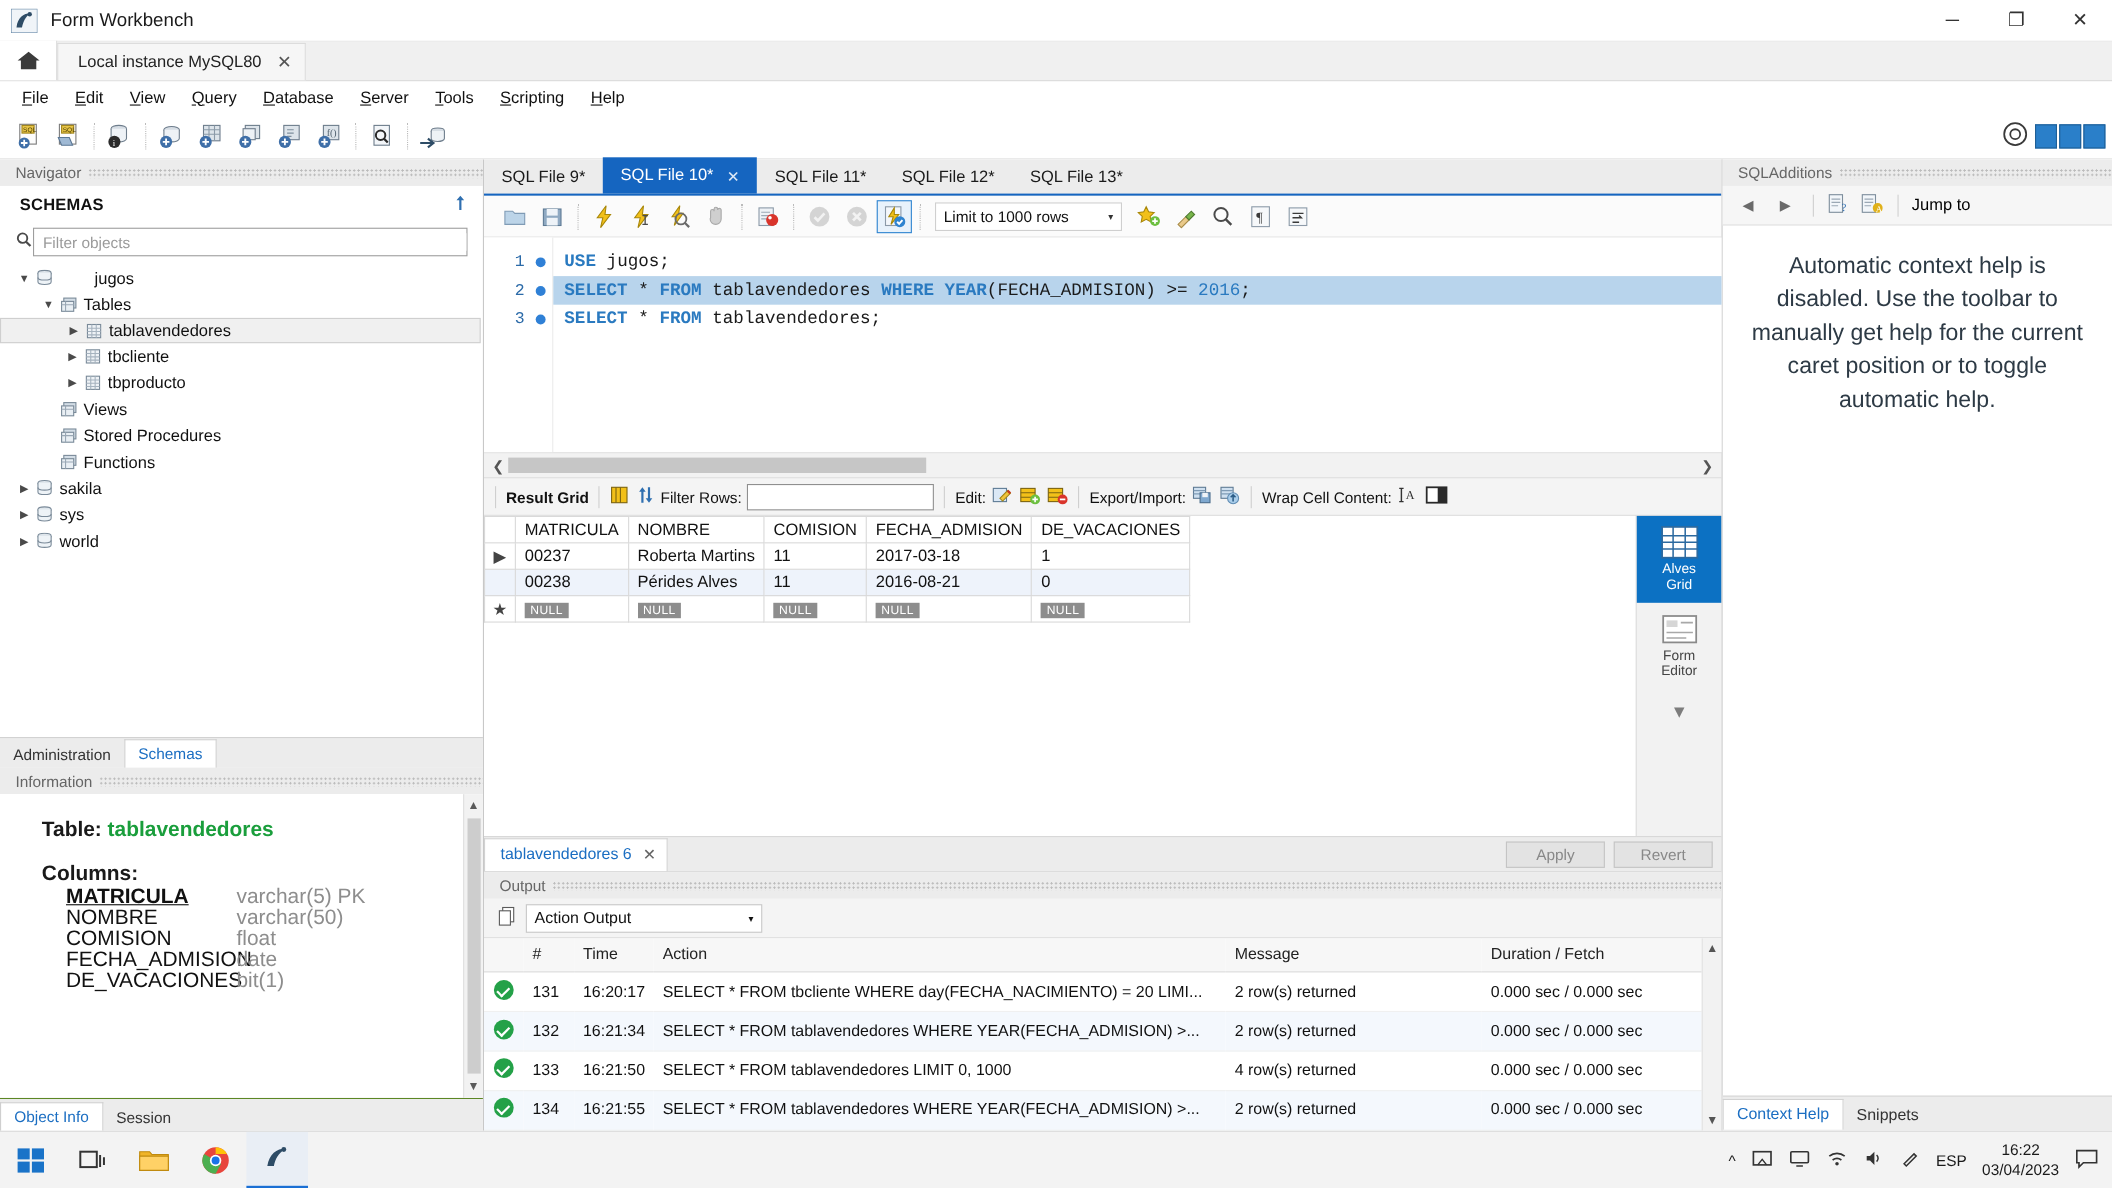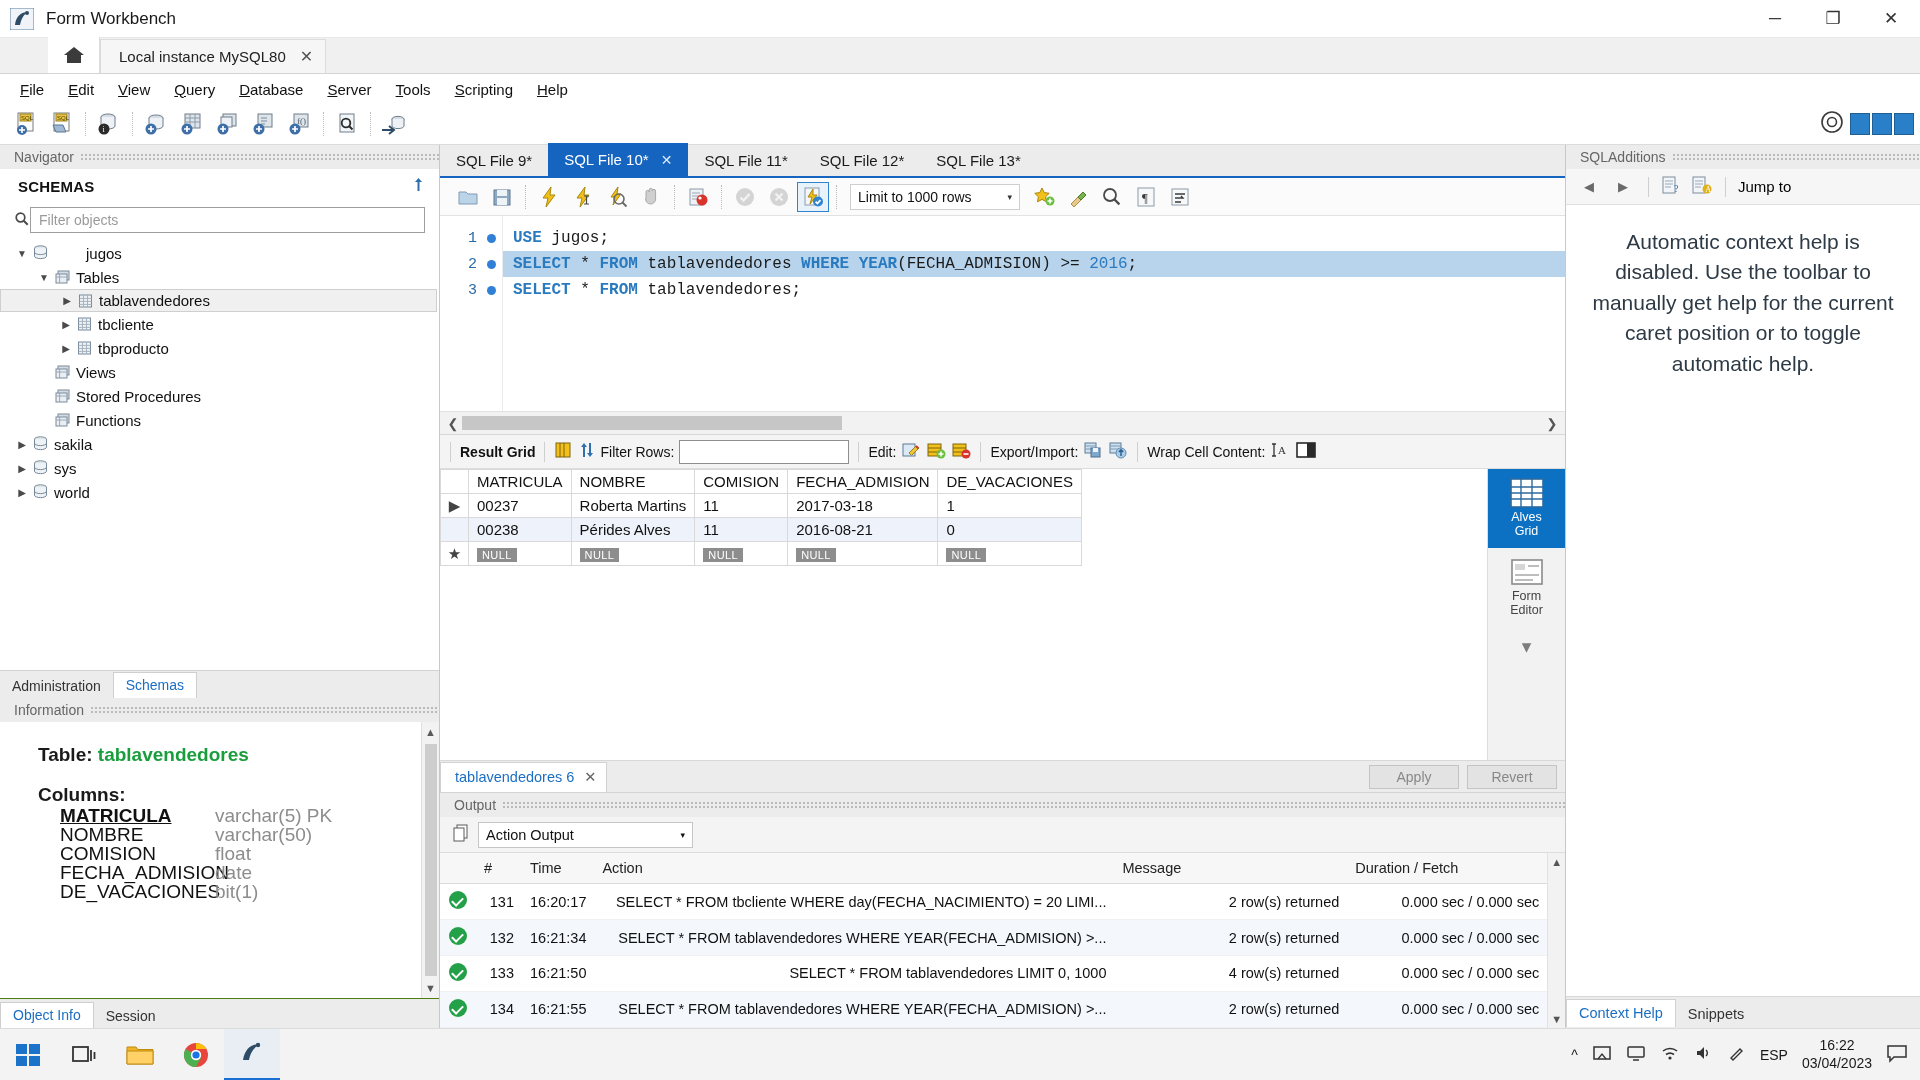--- a/index.html
+++ b/index.html
@@ -23,21 +23,20 @@
   .tb-spacer { flex: 1; }
   .winbtn {
     width: 58px; height: 38px; display: flex; align-items: center; justify-content: center;
     color: #333; font-size: 17px;
   }
 
   
   .tabrow {
     height: 36px; background: #f0f0f0; display: flex; align-items: flex-end;
     border-bottom: 1px solid #d4d4d4;
-    padding-left: 48px;
   }
   .home-btn {
     width: 52px; height: 36px; background: #fff; display:flex; align-items:center; justify-content:center;
     border-right: 1px solid #dcdcdc;
   }
   .inst-tab {
     height: 34px; background: #f6f6f6; display: flex; align-items: center;
     padding: 0 12px 0 18px; font-size: 15px; color: #222;
     border-left: 1px solid #dcdcdc; border-top: 1px solid #dcdcdc; border-right:1px solid #dcdcdc;
     position: relative;
@@ -201,21 +200,21 @@
   .outputsec { flex: 0 0 236px; display:flex; flex-direction:column; border-top:1px solid #d4d4d4; }
   .outbar { height: 36px; background:#f4f4f4; display:flex; align-items:center; gap:8px;
             padding-left: 12px; border-bottom:1px solid #dcdcdc; }
   .outsel { width: 215px; height:26px; background:#fff; border:1px solid #c6c6c6;
             display:flex; align-items:center; justify-content:space-between; padding: 0 7px;
             font-size:14.5px; color:#111; }
   .outtablewrap { flex:1; overflow:hidden; display:flex; }
   table.otab { width: 100%; border-collapse: collapse; font-size:14.5px; }
   table.otab th { background:#f7f7f7; color:#222; font-weight:normal; text-align:left;
                   border-bottom:1px solid #dcdcdc; padding: 5px 8px; height:28px; }
-  table.otab td { padding: 5px 8px; height: 33px; color:#111; border-bottom:1px solid #f0f0f0;text-align:right; }
+  table.otab td { padding: 5px 8px; height: 33px; color:#111; border-bottom:1px solid #f0f0f0; }
   table.otab tr.alt td { background:#f4f8fd; }
   .okdot { width:18px; height:18px; border-radius:50%; background:#24a148; display:inline-block;
            position:relative; }
   .okdot:after { content:""; position:absolute; left:5px; top:4px; width:5px; height:9px;
                  border:solid #fff; border-width: 0 2px 2px 0; transform: rotate(45deg); }
   .outscroll { width:18px; background:#f2f2f2; border-left:1px solid #e2e2e2;
                display:flex; flex-direction:column; justify-content:space-between; align-items:center; }
   .outscroll span { font-size:11px; color:#555; padding:3px 0; }
 
   

